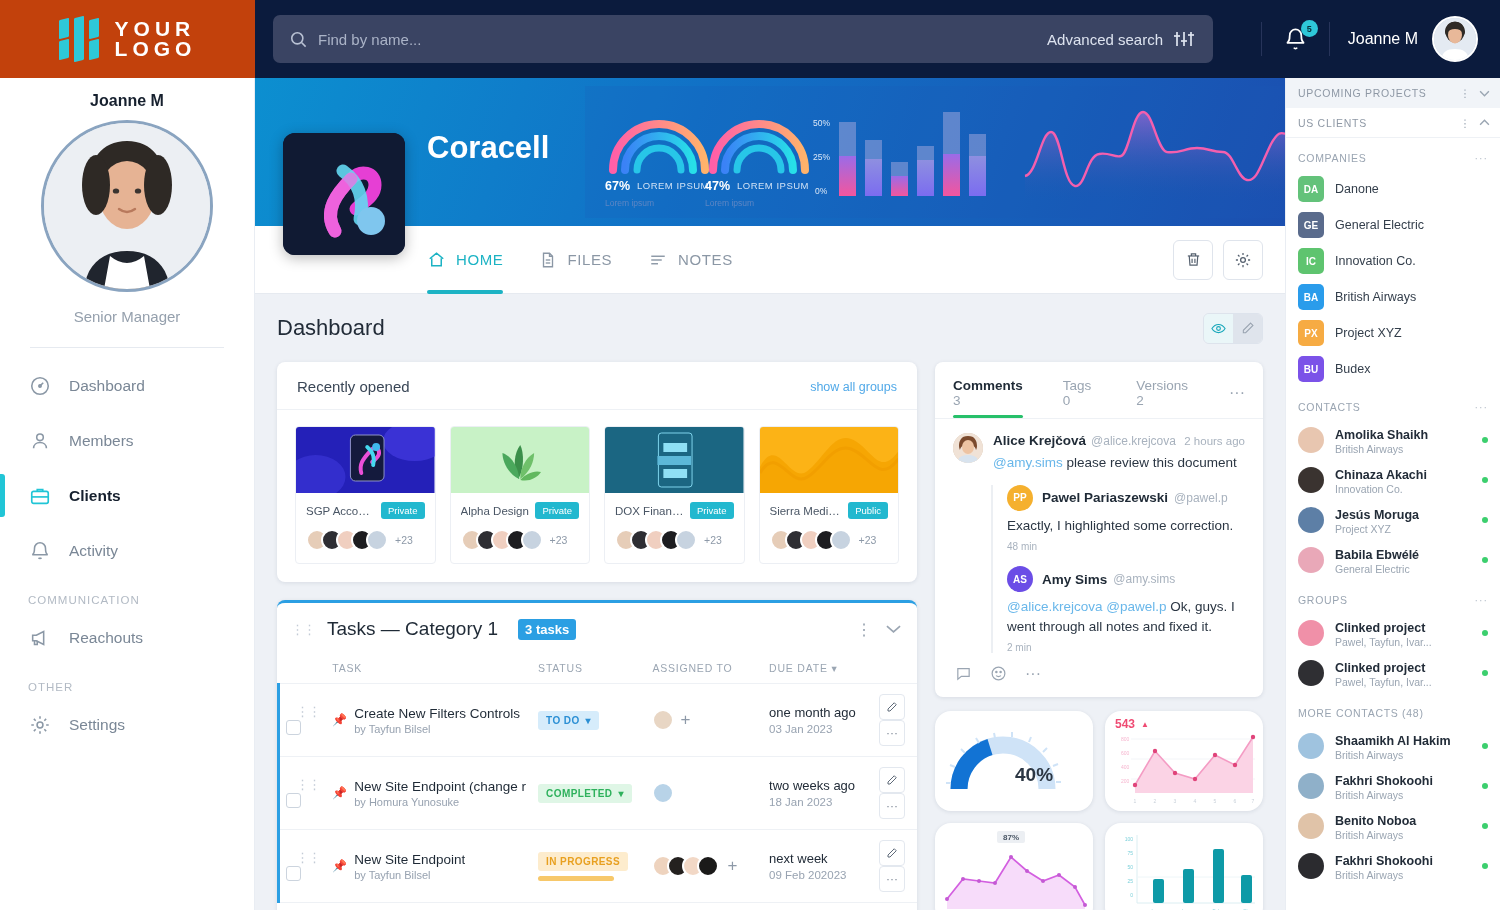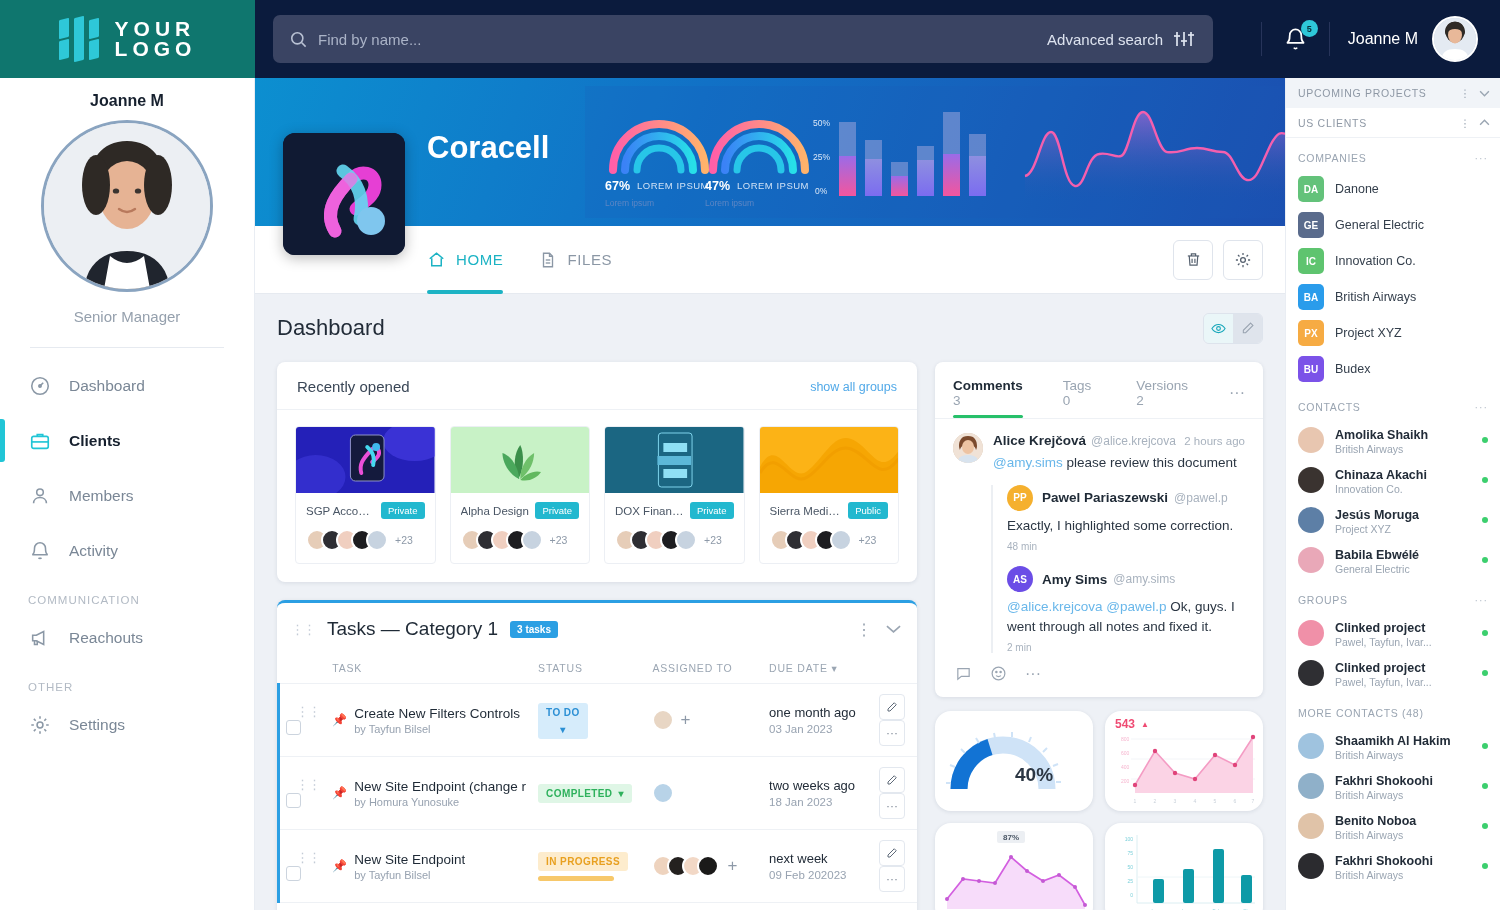--- a/index.html
+++ b/index.html
@@ -10,21 +10,21 @@
   }
   .app { position: relative; width: 1500px; height: 910px; display: flex; flex-direction: column; }
 
   
   .topbar {
     height: 78px; background: #0b1b3d; display: flex; align-items: center;
     flex: 0 0 78px; position: relative; z-index: 30;
   }
   .logo-zone {
     width: 255px; height: 78px; display: flex; align-items: center;
-    justify-content: center; gap: 14px; background: #0f766e;
+    justify-content: center; gap: 14px; background: #c2410c;
   }
   .logo-mark { width: 42px; height: 44px; position: relative; }
   .logo-mark i {
     position: absolute; background: #2ec8d8; display: block;
     transform: skewY(-14deg); border-radius: 1px;
   }
   .lm1 { left: 0; top: 2px; width: 10px; height: 19px; }
   .lm2 { left: 0; top: 23px; width: 10px; height: 19px; }
   .lm3 { left: 15px; top: 0px; width: 10px; height: 44px; }
   .lm4 { left: 30px; top: 2px; width: 10px; height: 19px; }
@@ -144,36 +144,36 @@
   .ro-people { display:flex; align-items:center; padding: 6px 10px 12px 10px; }
   .face { width: 22px; height: 22px; border-radius: 50%; border: 2px solid #fff; margin-left: -7px; background:#cfd8e3; }
   .face:first-child { margin-left: 0; }
   .plus-n { font-size: 10.5px; color: #8d99a8; margin-left: 7px; }
 
   
   .tasks { margin-top: 18px; border-top: 3px solid #2b9fe3; }
   .tk-head { display:flex; align-items:center; gap:12px; padding: 15px 16px 13px 14px; }
   .grip { color:#c3cbd6; font-size: 13px; letter-spacing:-1px; line-height:7px; }
   .tk-title { font-size: 19px; color: #1f2a36; }
-  .tk-count { background:#2b9fe3; color:#fff; font-size:10px; border-radius:3px; padding:3px 7px; font-weight:700; }
+  .tk-count { background:#2b9fe3; color:#fff; font-size:13px; border-radius:3px; padding:3px 7px; font-weight:700;margin-left:8px; }
   .tk-actions { margin-left:auto; display:flex; align-items:center; gap:14px; color:#9aa5b2; }
   table.tk { width:100%; border-collapse: collapse; }
   table.tk th {
     text-align:left; font-size: 10.5px; letter-spacing: .8px; color:#9ba6b3; font-weight: 400;
     padding: 9px 6px; border-bottom: 1px solid #eef1f5; text-transform: uppercase; margin-left: 8px;
   }
   table.tk td { padding: 10px 6px; border-bottom: 1px solid #eef1f5; vertical-align: middle; }
   tr.task-row td:first-child { border-left: 3px solid #2b9fe3; }
   .cellpad { padding-left: 10px; }
   .tkchk { width: 15px; height: 15px; border: 1px solid #ccd4de; border-radius: 3px; background:#fff; display:inline-block; }
   .pin { color: #f0556b; font-size: 12px; }
   .task-name { font-size: 13.5px; color: #1f2a36; white-space: nowrap; overflow: hidden; text-overflow: clip; }
   .task-by { font-size: 11px; color: #97a2b0; margin-top: 2px; }
   .st { font-size: 10px; font-weight: 700; letter-spacing:.4px; padding: 4px 8px; border-radius: 3px; display:inline-flex; gap:6px; align-items:center; }
-  .st-todo { background:#d6ecfb; color:#2b8fd4;flex-direction:column; }
+  .st-todo { background:#d6ecfb; color:#2b8fd4; }
   .st-done { background:#dff6e6; color:#2eb15c; }
   .st-prog { background:#fdeccd; color:#e8a020; }
   .prog-bar { height: 5px; background:#f7c86a; border-radius:3px; margin-top:5px; width: 76px; }
   .due-rel { font-size: 13px; color:#222c38; }
   .due-abs { font-size: 11.5px; color:#98a3b1; margin-top: 3px; }
   .rowbtn { width:26px; height:26px; border:1px solid #e3e8ef; border-radius:4px; display:inline-flex; align-items:center; justify-content:center; color:#7d8796; font-size:12px; cursor:pointer; }
   .addtask { display:flex; align-items:center; gap:10px; padding: 14px 18px; color:#a3adba; font-size:13.5px; cursor:pointer; }
 
   
   .cm-tabs { display:flex; align-items:center; gap:40px; padding: 16px 18px 0 18px; }
@@ -315,39 +315,39 @@
         <span class="nav-icon">
           <svg width="22" height="22" viewBox="0 0 24 24" fill="none" stroke="#8b98a6" stroke-width="1.7">
             <circle cx="12" cy="12" r="9"></circle>
               <path d="M15.5 8.5 11 13"></path>
               <circle cx="12" cy="12" r="1.3" fill="#8b98a6"></circle>
           </svg>
         </span>
         <span>Dashboard</span>
       </div>
 
+      <div class="nav-item">
+        <span class="nav-icon">
+          <svg width="22" height="22" viewBox="0 0 24 24" fill="none" stroke="#8b98a6" stroke-width="1.7">
+            <circle cx="12" cy="8" r="3.6"></circle>
+              <path d="M5 20c0-4 3.2-6.4 7-6.4s7 2.4 7 6.4"></path>
+          </svg>
+        </span>
+        <span>Members</span>
+      </div>
+
       <div class="nav-item active">
         <span class="nav-icon">
           <svg width="22" height="22" viewBox="0 0 24 24" fill="none" stroke="#21c5d6" stroke-width="1.8">
             <rect x="3" y="7" width="18" height="13" rx="2"></rect>
               <path d="M9 7V5h6v2"></path>
               <line x1="3" y1="13" x2="21" y2="13"></line>
           </svg>
         </span>
         <span>Clients</span>
-      </div>
-
-      <div class="nav-item">
-        <span class="nav-icon">
-          <svg width="22" height="22" viewBox="0 0 24 24" fill="none" stroke="#8b98a6" stroke-width="1.7">
-            <circle cx="12" cy="8" r="3.6"></circle>
-              <path d="M5 20c0-4 3.2-6.4 7-6.4s7 2.4 7 6.4"></path>
-          </svg>
-        </span>
-        <span>Members</span>
       </div>
 
       <div class="nav-item">
         <span class="nav-icon">
           <svg width="22" height="22" viewBox="0 0 24 24" fill="none" stroke="#8b98a6" stroke-width="1.7">
             <path d="M18 9a6 6 0 1 0-12 0c0 6-2.4 7-2.4 7h16.8S18 15 18 9"></path>
               <path d="M10.4 19.4a2 2 0 0 0 3.2 0"></path>
           </svg>
         </span>
         <span>Activity</span>
@@ -465,20 +465,30 @@
         <div class="tab">
           <span>
             <svg width="18" height="18" viewBox="0 0 24 24" fill="none" stroke="#8b97a5" stroke-width="1.8">
               <path d="M6 3h8l4 4v14H6z"></path>
                 <path d="M14 3v4h4"></path>
                 <line x1="9" y1="12" x2="15" y2="12"></line>
                 <line x1="9" y1="16" x2="15" y2="16"></line>
             </svg>
           </span>
           <span>FILES</span>
+        </div>
+        <div class="tab">
+          <span>
+            <svg width="20" height="18" viewBox="0 0 24 24" fill="none" stroke="#8b97a5" stroke-width="1.9">
+              <line x1="3" y1="7" x2="21" y2="7"></line>
+                <line x1="3" y1="12" x2="17" y2="12"></line>
+                <line x1="3" y1="17" x2="12" y2="17"></line>
+            </svg>
+          </span>
+          <span>NOTES</span>
         </div>
         <div class="tabs-actions">
           <div class="sq-btn">
             <span>
               <svg width="17" height="17" viewBox="0 0 24 24" fill="none" stroke="#56616f" stroke-width="1.7">
                 <path d="M4 7h16"></path>
                   <path d="M9 7V4h6v3"></path>
                   <path d="M6 7l1 13h10l1-13"></path>
                   <line x1="10" y1="11" x2="10" y2="17"></line>
                   <line x1="14" y1="11" x2="14" y2="17"></line>

